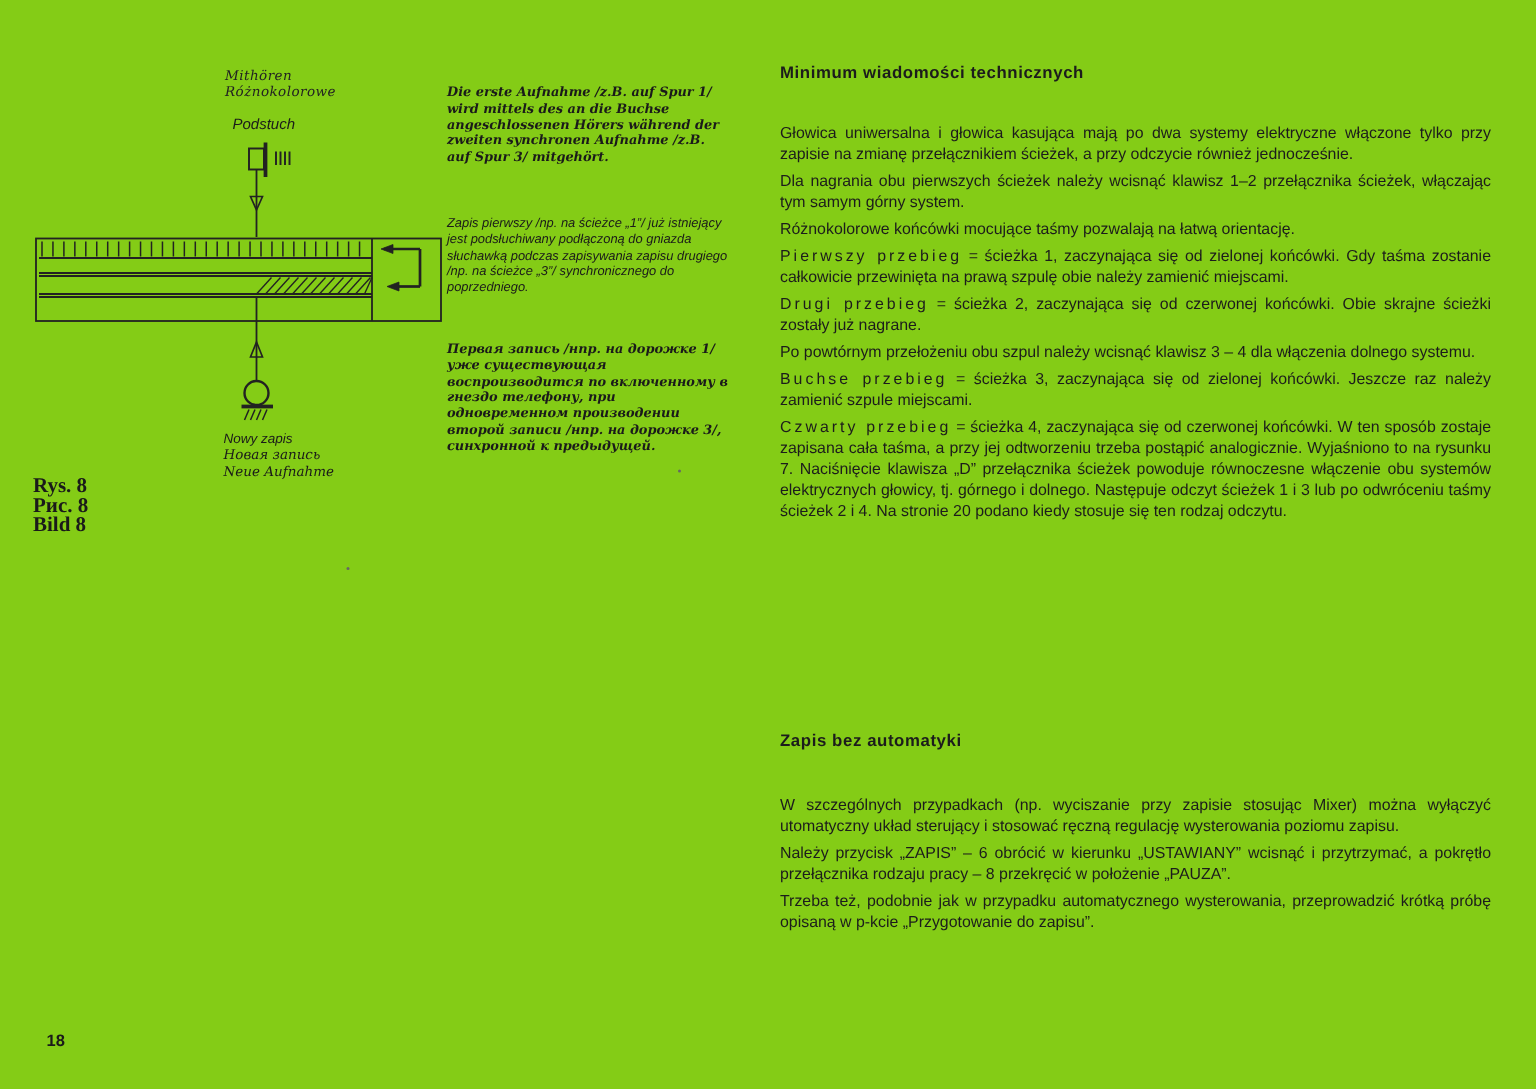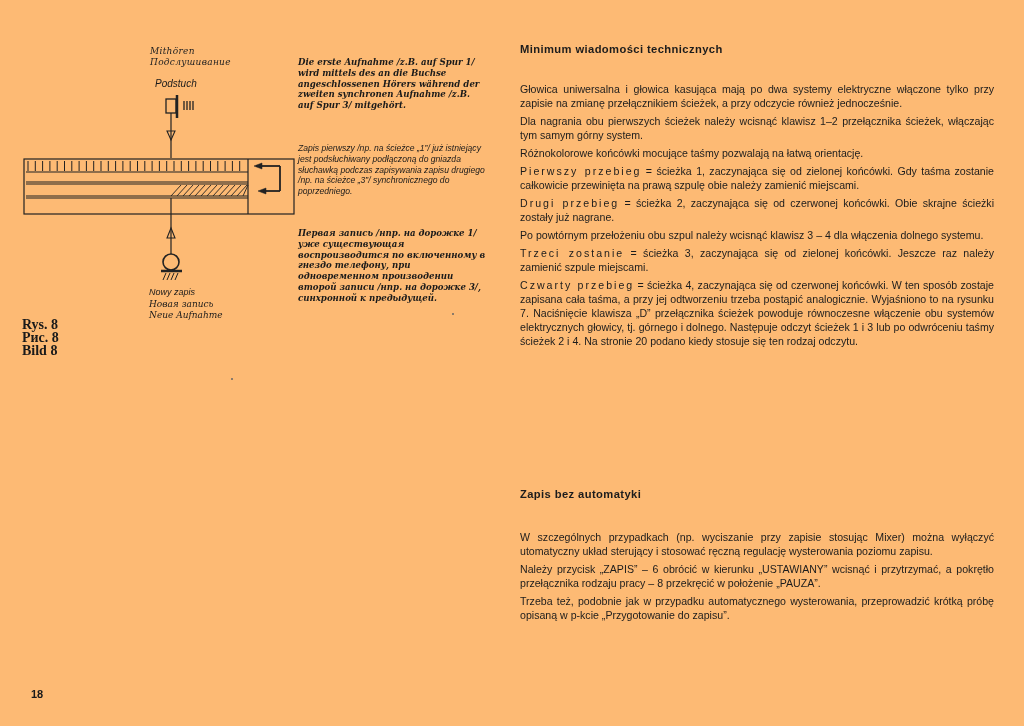--- a/index.html
+++ b/index.html
@@ -1,17 +1,17 @@
 <!DOCTYPE html>
 <html><head>
 <meta charset="utf-8">
 <style>
   html, body { margin: 0; padding: 0; background: #ffffff; }
   body { width: 1024px; height: 726px; position: relative; overflow: hidden; font-family: "Liberation Sans", sans-serif; color: #1a1a1a; }
-  .page { position: absolute; inset: 0; background: #fdba74; }
+  .page { position: absolute; inset: 0; background: #84cc16; }
   .diagram { position: absolute; left: 0; top: 0; width: 300px; height: 340px; }
   .hand { position: absolute; font-family: "DejaVu Serif", serif; font-style: italic; color: #222; font-size: 9px; line-height: 11px; }
   .mikro { left: 150px; top: 46px; letter-spacing: 0.3px; }
   .podstuch { position: absolute; left: 155px; top: 78px; font-family: "Liberation Sans", sans-serif; font-size: 10px; font-style: italic; }
   .caption-bottom { position: absolute; left: 149px; top: 287px; font-size: 9px; line-height: 11.5px; font-style: italic; }
   .caption-bottom .pl { font-family: "Liberation Sans", sans-serif; }
   .caption-bottom .ru, .caption-bottom .de { font-family: "DejaVu Serif", serif; }
   .note { position: absolute; left: 298px; width: 190px; font-size: 8.6px; line-height: 10.8px; font-style: italic; }
   .note-de { top: 57px; font-family: "DejaVu Serif", serif; font-weight: bold; }
   .note-pl { top: 143px; font-family: "Liberation Sans", sans-serif; }
@@ -118,21 +118,21 @@
       <line x1="161" y1="271" x2="182" y2="271" stroke-width="2.5"></line>
       <line x1="163" y1="280" x2="166" y2="273" stroke-width="1"></line>
       <line x1="167" y1="280" x2="170" y2="273" stroke-width="1"></line>
       <line x1="171" y1="280" x2="174" y2="273" stroke-width="1"></line>
       <line x1="175" y1="280" x2="178" y2="273" stroke-width="1"></line>
     </g>
   </svg>
 
   <div class="hand mikro">
     <div>Mithören</div>
-    <div>Подслушивание</div>
+    <div>Różnokolorowe</div>
   </div>
   <div class="podstuch">Podstuch</div>
 
   <div class="caption-bottom">
     <div class="pl">Nowy zapis</div>
     <div class="ru">Новая запись</div>
     <div class="de">Neue Aufnahme</div>
   </div>
 
   <div class="note note-de">Die erste Aufnahme /z.B. auf Spur 1/ wird mittels des an die Buchse angeschlossenen Hörers während der zweiten synchronen Aufnahme /z.B. auf Spur 3/ mitgehört.</div>
@@ -149,21 +149,21 @@
 
   <div class="col sec1">
     <h2>Minimum wiadomości technicznych</h2>
     <div class="body" id="sec1-body">
         <p><span>Głowica uniwersalna i głowica kasująca mają po dwa systemy elektryczne włączone tylko przy zapisie na zmianę przełącznikiem ścieżek, a przy odczycie również jednocześnie.</span></p>
         <p><span>Dla nagrania obu pierwszych ścieżek należy wcisnąć klawisz 1–2 przełącznika ścieżek, włączając tym samym górny system.</span></p>
         <p><span>Różnokolorowe końcówki mocujące taśmy pozwalają na łatwą orientację.</span></p>
         <p><span class="spaced">Pierwszy przebieg</span><span> = ścieżka 1, zaczynająca się od zielonej końcówki. Gdy taśma zostanie całkowicie przewinięta na prawą szpulę obie należy zamienić miejscami.</span></p>
         <p><span class="spaced">Drugi przebieg</span><span> = ścieżka 2, zaczynająca się od czerwonej końcówki. Obie skrajne ścieżki zostały już nagrane.</span></p>
         <p><span>Po powtórnym przełożeniu obu szpul należy wcisnąć klawisz 3 – 4 dla włączenia dolnego systemu.</span></p>
-        <p><span class="spaced">Trzeci zostanie</span><span> = ścieżka 3, zaczynająca się od zielonej końcówki. Jeszcze raz należy zamienić szpule miejscami.</span></p>
+        <p><span class="spaced">Buchse przebieg</span><span> = ścieżka 3, zaczynająca się od zielonej końcówki. Jeszcze raz należy zamienić szpule miejscami.</span></p>
         <p><span class="spaced">Czwarty przebieg</span><span> = ścieżka 4, zaczynająca się od czerwonej końcówki. W ten sposób zostaje zapisana cała taśma, a przy jej odtworzeniu trzeba postąpić analogicznie. Wyjaśniono to na rysunku 7. Naciśnięcie klawisza „D” przełącznika ścieżek powoduje równoczesne włączenie obu systemów elektrycznych głowicy, tj. górnego i dolnego. Następuje odczyt ścieżek 1 i 3 lub po odwróceniu taśmy ścieżek 2 i 4. Na stronie 20 podano kiedy stosuje się ten rodzaj odczytu.</span></p>
       </div>
   </div>
 
   <div class="col sec2">
     <h2>Zapis bez automatyki</h2>
     <div class="body" id="sec2-body">
         <p>W szczególnych przypadkach (np. wyciszanie przy zapisie stosując Mixer) można wyłączyć utomatyczny układ sterujący i stosować ręczną regulację wysterowania poziomu zapisu.</p>
         <p>Należy przycisk „ZAPIS” – 6 obrócić w kierunku „USTAWIANY” wcisnąć i przytrzymać, a pokrętło przełącznika rodzaju pracy – 8 przekręcić w położenie „PAUZA”.</p>
         <p>Trzeba też, podobnie jak w przypadku automatycznego wysterowania, przeprowadzić krótką próbę opisaną w p-kcie „Przygotowanie do zapisu”.</p>

